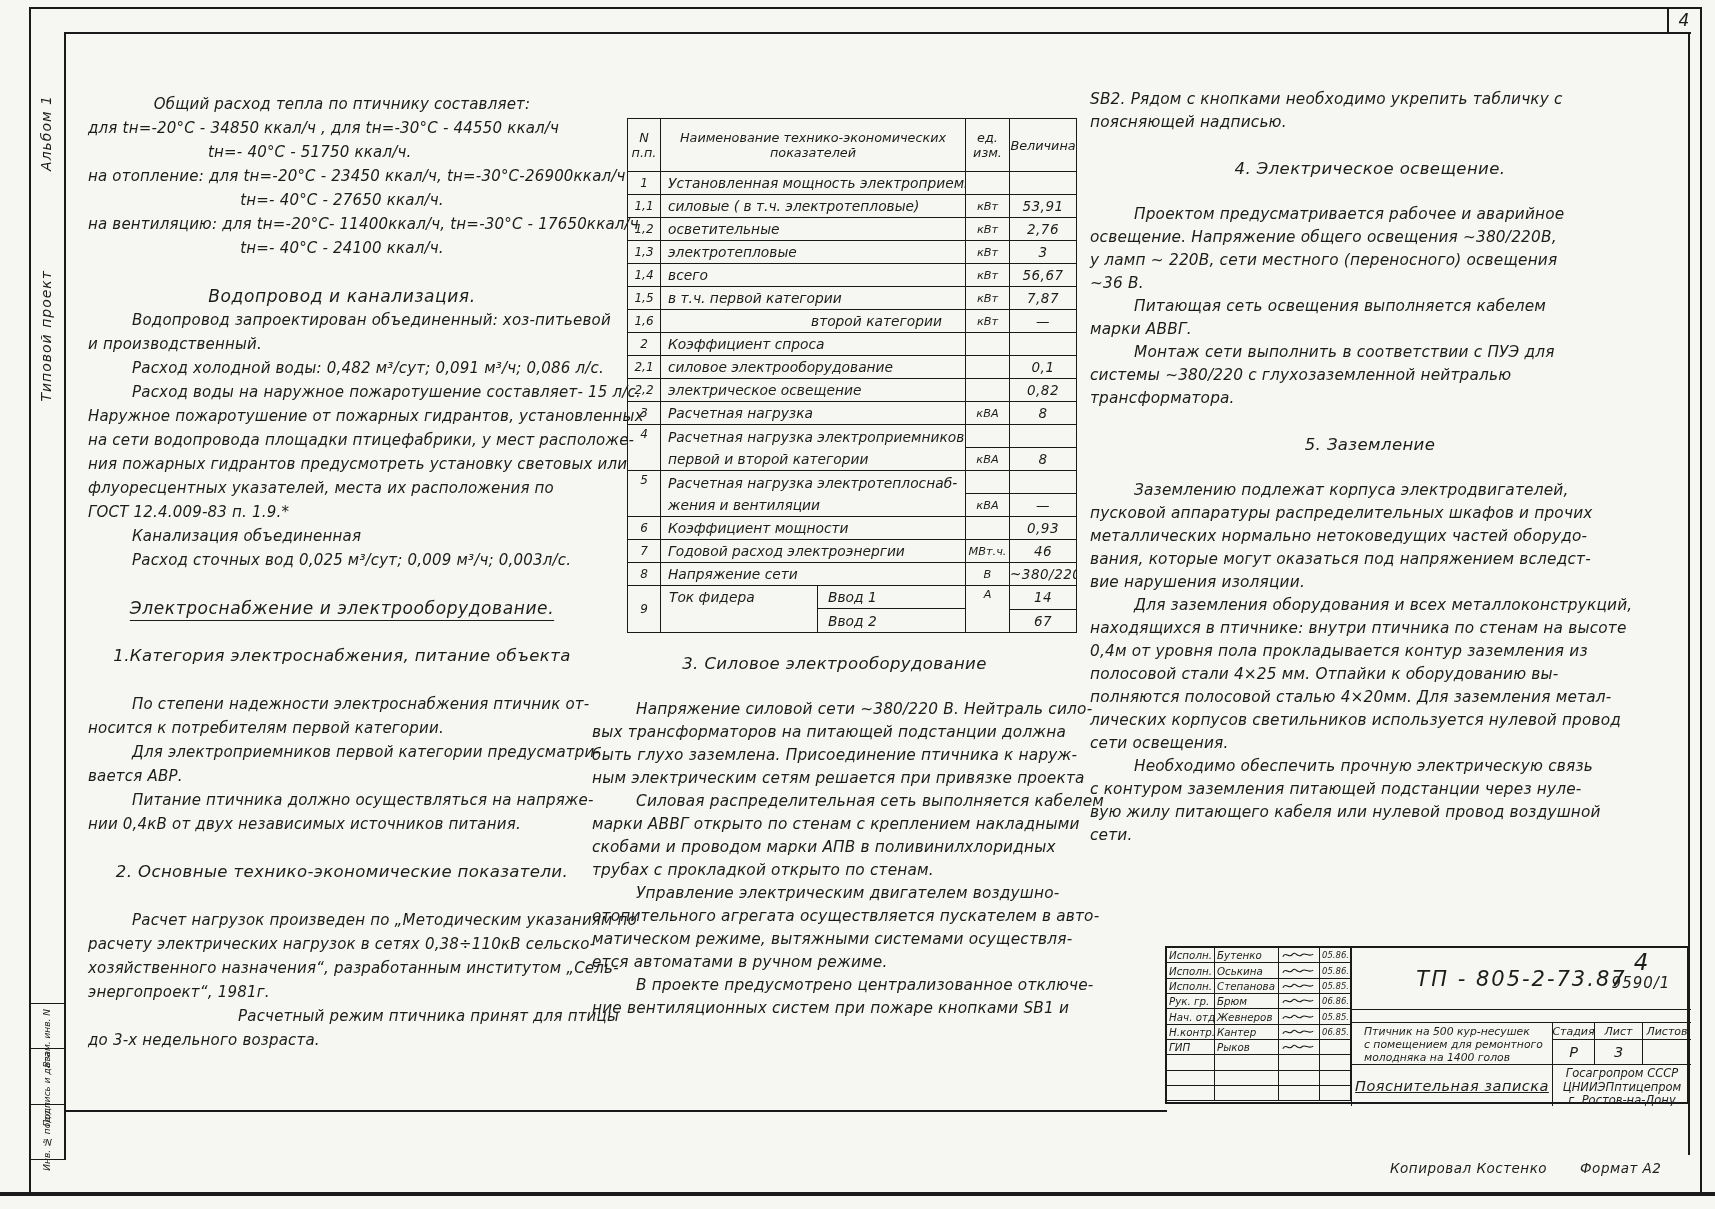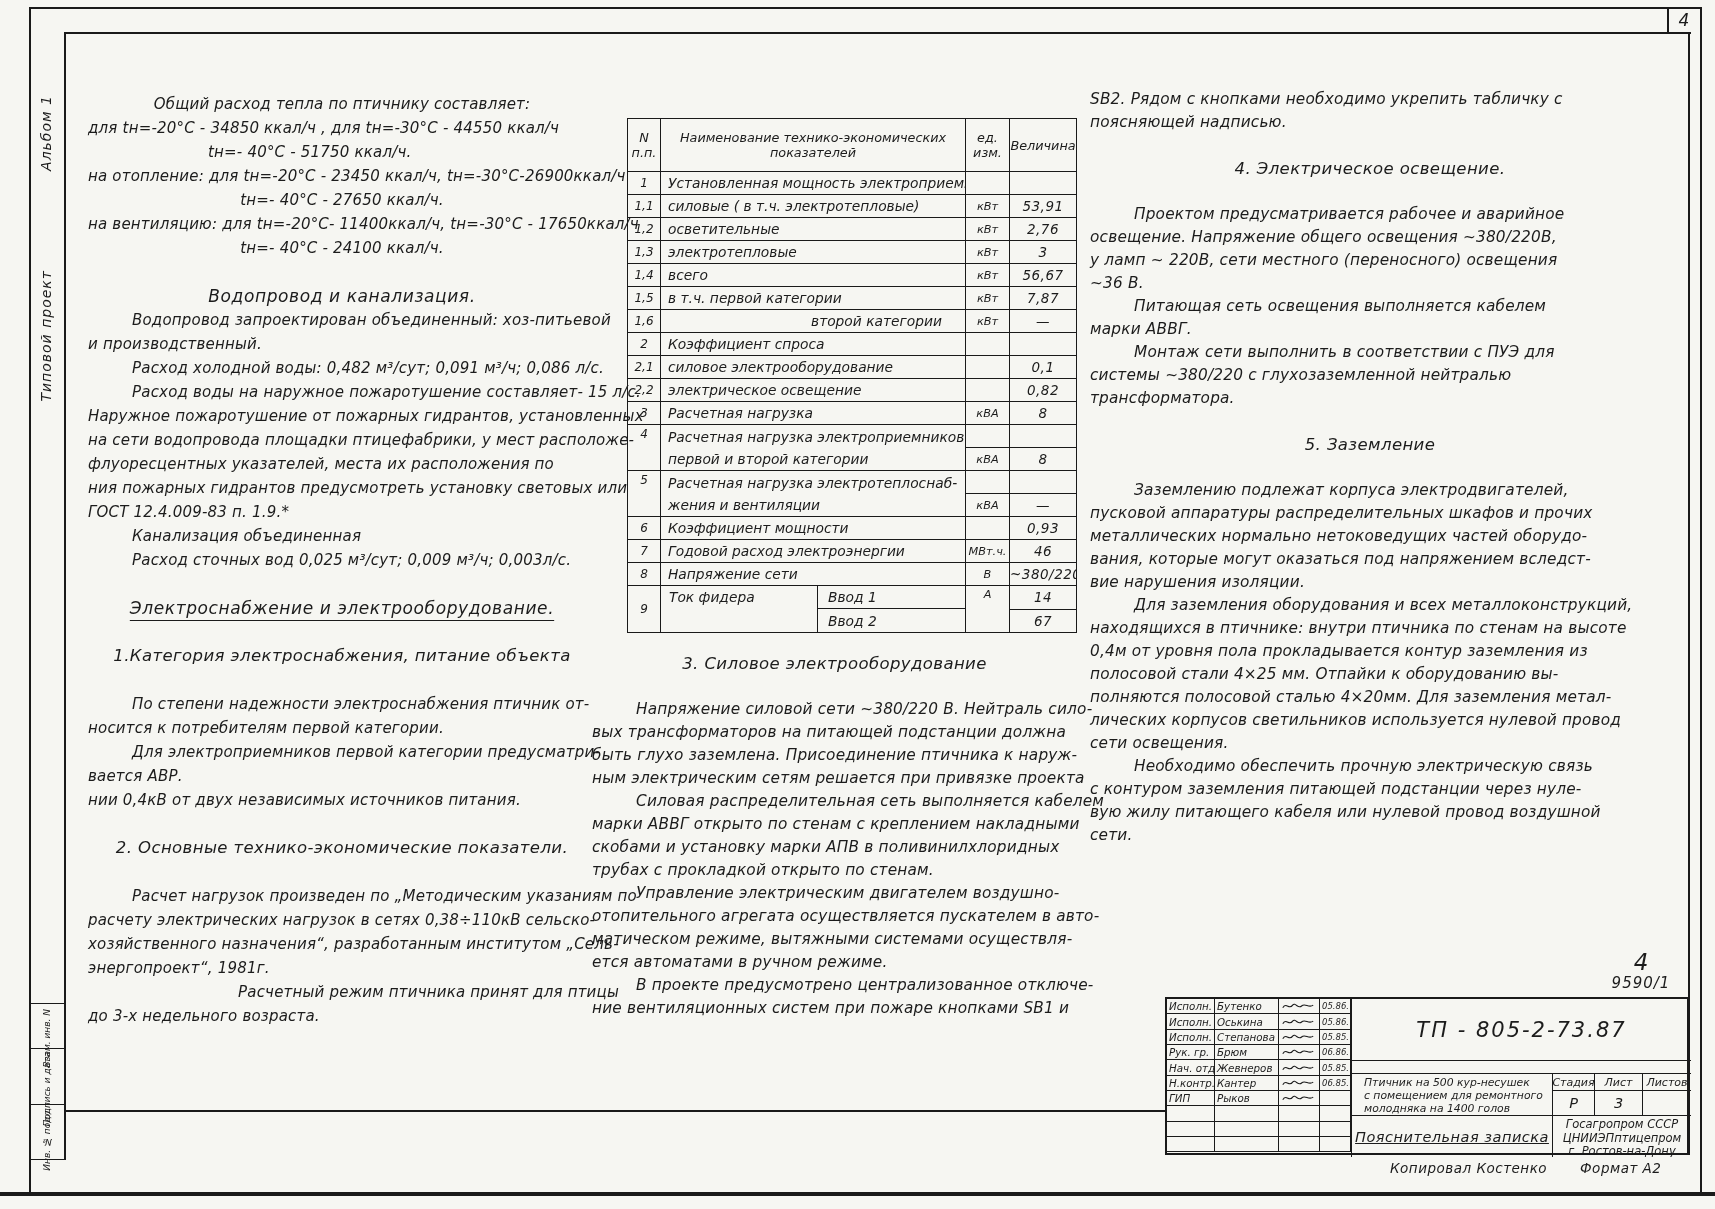--- a/index.html
+++ b/index.html
@@ -42,21 +42,21 @@
   .topcell{vertical-align:top !important;padding-top:2px !important;}
   
   .vtext{position:absolute;writing-mode:vertical-rl;transform:rotate(180deg);font-size:14px;letter-spacing:1px;white-space:nowrap;}
   .vtext-sm{position:absolute;writing-mode:vertical-rl;transform:rotate(180deg);font-size:9px;white-space:nowrap;}
   .mcell{position:absolute;left:29px;width:36px;box-sizing:border-box;border-top:1.7px solid #1a1a1a;}
   
   #sheetmark{position:absolute;left:1598px;top:950px;width:86px;text-align:center;}
   #sheetmark .big{font-size:23px;line-height:24px;}
   #sheetmark .sub{font-size:15px;line-height:19px;letter-spacing:1px;}
   
-  #stamp{position:absolute;left:1165px;top:997px;width:524px;height:158px;box-sizing:border-box;border:2.2px solid #1a1a1a;font-style:italic;}
+  #stamp{position:absolute;left:1165px;top:946px;width:524px;height:158px;box-sizing:border-box;border:2.2px solid #1a1a1a;font-style:italic;}
   #signs{position:absolute;left:0;top:0;width:184px;height:154px;display:grid;grid-template-columns:48px 64px 41px 31px;grid-auto-rows:15.35px;}
   #signs .cell{border-right:1.6px solid #1a1a1a;border-bottom:1.6px solid #1a1a1a;font-size:10.3px;line-height:10px;display:flex;align-items:center;padding:0 2px;overflow:hidden;white-space:nowrap;}
   #signs .sig svg{display:block;}
   .sbox{position:absolute;box-sizing:border-box;border-left:1.6px solid #1a1a1a;border-bottom:1.6px solid #1a1a1a;overflow:hidden;}
   .tpnum{font-size:21px;letter-spacing:2px;display:flex;align-items:center;justify-content:center;}
   .objcell{font-size:10.8px;line-height:13px;padding:2px 0 0 12px;white-space:nowrap;}
   .stghd{font-size:11px;display:flex;align-items:center;justify-content:center;}
   .stgval{font-size:14.5px;display:flex;align-items:center;justify-content:center;}
   .titlecell{font-size:14.5px;display:flex;align-items:center;justify-content:center;letter-spacing:.5px;}
   .orgcell{font-size:11.5px;line-height:13.5px;text-align:center;padding-top:2px;white-space:nowrap;}
@@ -101,34 +101,35 @@
       <div class="ln">на вентиляцию: для tн=-20°С- 11400ккал/ч, tн=-30°С - 17650ккал/ч</div>
       <div class="ln ctr">tн=- 40°С - 24100 ккал/ч.</div>
       <div class="ln">&nbsp;</div>
       <div class="ln hd">Водопровод и канализация.</div>
       <div class="ln ind">Водопровод запроектирован объединенный: хоз-питьевой</div>
       <div class="ln">и производственный.</div>
       <div class="ln ind">Расход холодной воды: 0,482 м³/сут; 0,091  м³/ч; 0,086 л/с.</div>
       <div class="ln ind">Расход воды на наружное пожаротушение составляет- 15 л/с.</div>
       <div class="ln">Наружное пожаротушение от пожарных гидрантов, установленных</div>
       <div class="ln">на сети водопровода площадки птицефабрики, у мест расположе-</div>
+      <div class="ln">ния пожарных гидрантов предусмотреть установку световых или</div>
       <div class="ln">флуоресцентных указателей, места их расположения по</div>
-      <div class="ln">ния пожарных гидрантов предусмотреть установку световых или</div>
       <div class="ln">ГОСТ 12.4.009-83 п. 1.9.*</div>
       <div class="ln ind">Канализация объединенная</div>
       <div class="ln ind">Расход сточных вод 0,025 м³/сут; 0,009 м³/ч; 0,003л/с.</div>
       <div class="ln">&nbsp;</div>
       <div class="ln hd und">Электроснабжение и электрооборудование.</div>
       <div class="ln">&nbsp;</div>
       <div class="ln hd2">1.Категория электроснабжения, питание объекта</div>
       <div class="ln">&nbsp;</div>
       <div class="ln ind">По степени надежности электроснабжения птичник от-</div>
       <div class="ln">носится к потребителям первой категории.</div>
       <div class="ln ind">Для электроприемников первой категории предусматри-</div>
       <div class="ln">вается АВР.</div>
+      <div class="ln ind">Питание птичника должно осуществляться на напряже-</div>
       <div class="ln">нии 0,4кВ от двух независимых источников питания.</div>
       <div class="ln">&nbsp;</div>
       <div class="ln hd2">2. Основные технико-экономические показатели.</div>
       <div class="ln">&nbsp;</div>
       <div class="ln ind">Расчет нагрузок произведен по „Методическим указаниям по</div>
       <div class="ln">расчету электрических нагрузок в сетях 0,38÷110кВ сельско-</div>
       <div class="ln">хозяйственного назначения“, разработанным институтом „Сель-</div>
       <div class="ln">энергопроект“,  1981г.</div>
       <div class="ln ind3">Расчетный режим птичника принят для птицы</div>
       <div class="ln">до 3-х недельного возраста.</div>
@@ -291,21 +292,21 @@
 
   <div id="col2t" class="tcol" style="left:592px;top:652px;width:485px;">
       <div class="ln hd2">3. Силовое электрооборудование</div>
       <div class="ln">&nbsp;</div>
       <div class="ln ind">Напряжение силовой сети ~380/220 В. Нейтраль сило-</div>
       <div class="ln">вых трансформаторов на питающей подстанции должна</div>
       <div class="ln">быть глухо заземлена. Присоединение птичника к наруж-</div>
       <div class="ln">ным электрическим сетям решается при привязке проекта</div>
       <div class="ln ind">Силовая распределительная сеть выполняется кабелем</div>
       <div class="ln">марки АВВГ открыто по стенам с креплением накладными</div>
-      <div class="ln">скобами и установку марки АПВ в поливинилхлоридных</div>
+      <div class="ln">скобами и проводом марки АПВ в поливинилхлоридных</div>
       <div class="ln">трубах с прокладкой открыто по стенам.</div>
       <div class="ln ind">Управление электрическим двигателем воздушно-</div>
       <div class="ln">отопительного агрегата осуществляется пускателем в авто-</div>
       <div class="ln">матическом режиме, вытяжными системами осуществля-</div>
       <div class="ln">ется автоматами в ручном режиме.</div>
       <div class="ln ind">В проекте предусмотрено централизованное отключе-</div>
       <div class="ln">ние вентиляционных систем при пожаре кнопками SB1 и</div>
     </div>
 
   <div id="col3" class="tcol" style="left:1090px;top:88px;width:560px;">

